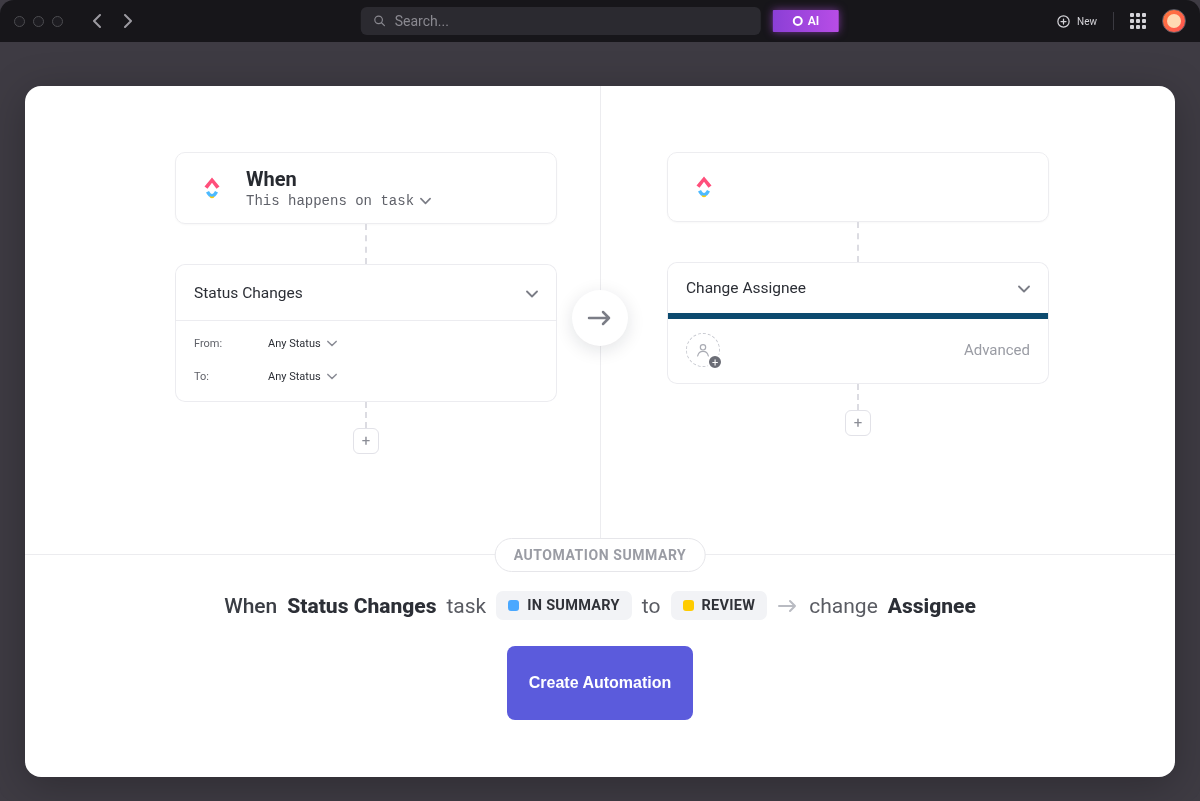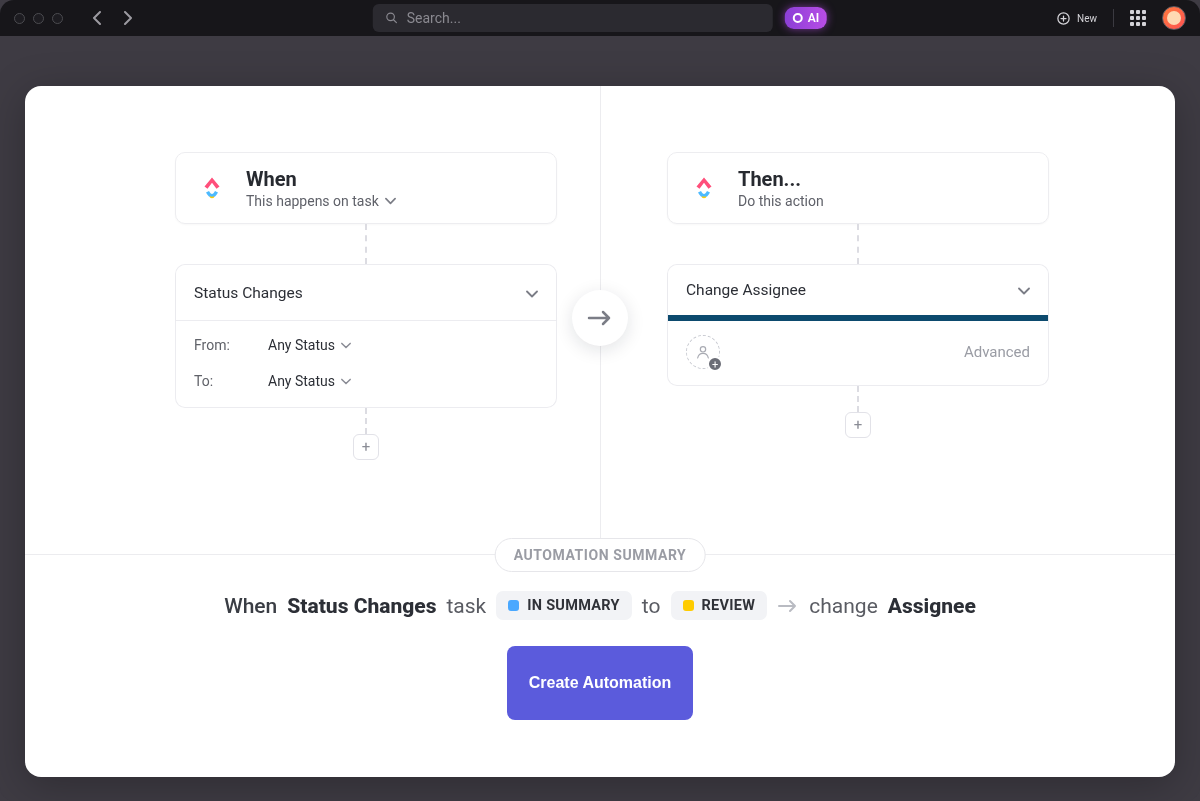--- a/index.html
+++ b/index.html
@@ -5,33 +5,33 @@
   * { box-sizing: border-box; margin: 0; padding: 0; }
   html, body { width: 1200px; height: 801px; overflow: hidden; font-family: -apple-system, BlinkMacSystemFont, "Segoe UI", Roboto, Helvetica, Arial, sans-serif; }
   body { background: #3e3b43; }
 
   
   .window {
     position: absolute; top: 0; left: 0; right: 0; bottom: 0;
     background: #3e3b43; border-radius: 14px; overflow: hidden;
   }
   .titlebar {
-    height: 36px; background: #17161a; display: flex; align-items: center; padding: 0 14px; color: #c9c9c9;
+    height: 42px; background: #17161a; display: flex; align-items: center; padding: 0 14px; color: #c9c9c9;
   }
   .traffic { display: flex; gap: 8px; align-items: center; }
   .traffic .dot { width: 11px; height: 11px; border-radius: 50%; border: 1px solid #4c4c50; background: #1d1c21; }
   .navarrows { display: flex; gap: 10px; margin-left: 22px; }
   .navarrows .arrow { width: 22px; height: 22px; display:flex; align-items:center; justify-content:center; color:#9c9aa1; }
   .tb-center { position: absolute; left: 50%; transform: translateX(-50%); display: flex; align-items: center; gap: 12px; }
   .searchbox {
     width: 400px; height: 28px; background: #2b2a30; border-radius: 6px; display: flex; align-items: center; padding: 0 12px; color: #8a8990; font-size: 14px;
   }
   .searchbox svg { margin-right: 8px; }
   .ai-pill {
-    height: 22px; padding: 0 8px; border-radius: 9px; display: flex; align-items: center; gap: 5px;
+    height: 22px; padding: 0 20px; border-radius: 1px; display: flex; align-items: center; gap: 5px;
     color: #fff; font-size: 12px; font-weight: 600;
     background: linear-gradient(90deg, #8b3fd6, #b84de6); box-shadow: 0 0 8px rgba(180,77,230,0.6);
   }
   .ai-pill .circle { width: 10px; height: 10px; border-radius: 50%; border: 2px solid #fff; }
   .tb-right { margin-left: auto; display: flex; align-items: center; gap: 16px; color: #d4d3d8; font-size: 10px; }
   .newbtn { display: flex; align-items: center; gap: 6px; }
   .divider-v { width: 1px; height: 18px; background: #3b3a41; }
   .grid-icon { display: grid; grid-template-columns: repeat(3, 4px); grid-template-rows: repeat(3,4px); gap: 2px; }
   .grid-icon span { background: #d4d3d8; width:4px; height:4px; border-radius:1px; }
   .avatar { width: 24px; height: 24px; border-radius: 50%; background: linear-gradient(135deg,#ff7a3d,#ff5252); border:1px solid #5c5b63; position:relative; overflow:hidden; }
@@ -51,38 +51,38 @@
   .panel.then { right: 126px; top: 66px; }
 
   .trig-head {
     background: #fff; border: 1px solid #ededf0; border-radius: 10px; padding: 14px 20px 14px 16px;
     display: flex; align-items: center; gap: 14px; box-shadow: 0 1px 2px rgba(16,24,40,0.03);
   }
   .cu-logo { width: 40px; height: 40px; display:flex; align-items:center; justify-content:center; }
   .cu-logo svg { width: 30px; height: 30px; }
   .trig-head .titles { flex:1; }
   .trig-head h3 { font-size: 20px; font-weight: 700; color: #272a30; display:flex; align-items:center; gap:6px;}
-  .trig-head .sub { font-size: 14px; color: #5f6169; margin-top: 2px; display:flex; align-items:center; gap:6px;}
+  .trig-head .sub { font-size: 14px; color: #5f6169; margin-top: 2px; display:flex; align-items:center; gap:6px;font-family:Liberation Mono, monospace;}
   .chev-sm { display:inline-flex; }
 
   .connector { width: 2px; margin: 0 auto; border-left: 2px dashed #dcdce2; }
   .connector.h40 { height: 40px; }
   .connector.h26 { height: 26px; }
 
   .dropdown {
     background: #fff; border: 1px solid #e4e4e9; border-radius: 8px; height: 56px;
     display: flex; align-items: center; justify-content: space-between; padding: 0 18px;
     font-size: 15.5px; color: #2c2f36; box-shadow: 0 1px 2px rgba(16,24,40,0.03);
   }
 
   .status-block {
     background:#fff; border:1px solid #ececf0; border-top:none; border-bottom-left-radius:10px; border-bottom-right-radius:10px;
     padding: 16px 18px 18px; display:flex; flex-direction:column; gap:20px;
   }
-  .status-row { display:flex; align-items:center; gap:26px; font-size:14px; color:#606269;}
+  .status-row { display:flex; align-items:center; gap:26px; font-size:11px; color:#606269;}
   .status-row .lbl { width:48px; }
   .status-row .val { color:#2c2f36; display:flex; align-items:center; gap:6px;}
 
   .plus-btn {
     width: 26px; height: 26px; border: 1px solid #e2e2e8; border-radius: 6px; margin: 0 auto;
     display:flex; align-items:center; justify-content:center; color:#8a8c95; font-size:15px; background:#fff;
   }
 
   .then-body {
     background:#fff; border:1px solid #ececf0; border-top:none; border-bottom-left-radius:10px; border-bottom-right-radius:10px;
@@ -252,26 +252,20 @@
       </div>
 
       <div class="panel then">
         <div class="trig-head">
           <div class="cu-logo">
             <svg viewBox="0 0 40 40">
                 <path d="M20 6 L30 18 L26 21 L20 13 L14 21 L10 18 Z" fill="#ff4f7b"></path>
                 <path d="M12 26c2 4 5 7 8 7s6-3 8-7l-4-2c-1.4 2.7-2.8 4-4 4s-2.6-1.3-4-4z" fill="#4dbaff"></path>
                 <path d="M18 32c.6.5 1.3.8 2 .8s1.4-.3 2-.8" stroke="#ffcc00" stroke-width="2" fill="none" stroke-linecap="round"></path>
               </svg>
-          </div>
-          <div class="titles">
-            <h3>Then...</h3>
-            <div class="sub">
-                <span>Do this action</span>
-              </div>
           </div>
         </div>
 
         <div class="connector h40"></div>
 
         <div style="border:1px solid #ececf0; border-radius:10px 10px 0 0; border-bottom:none;">
           <div class="dropdown" style="border:none; border-bottom:6px solid #0c4a6e; border-radius:10px 10px 0 0;gap:30px;">
             <span>Change Assignee</span>
             <span><svg width="12" height="8" viewBox="0 0 12 8">
                   <path d="M1 1.5 6 6.5l5-5" fill="none" stroke="#7b7d86" stroke-width="1.8" stroke-linecap="round" stroke-linejoin="round"></path>

